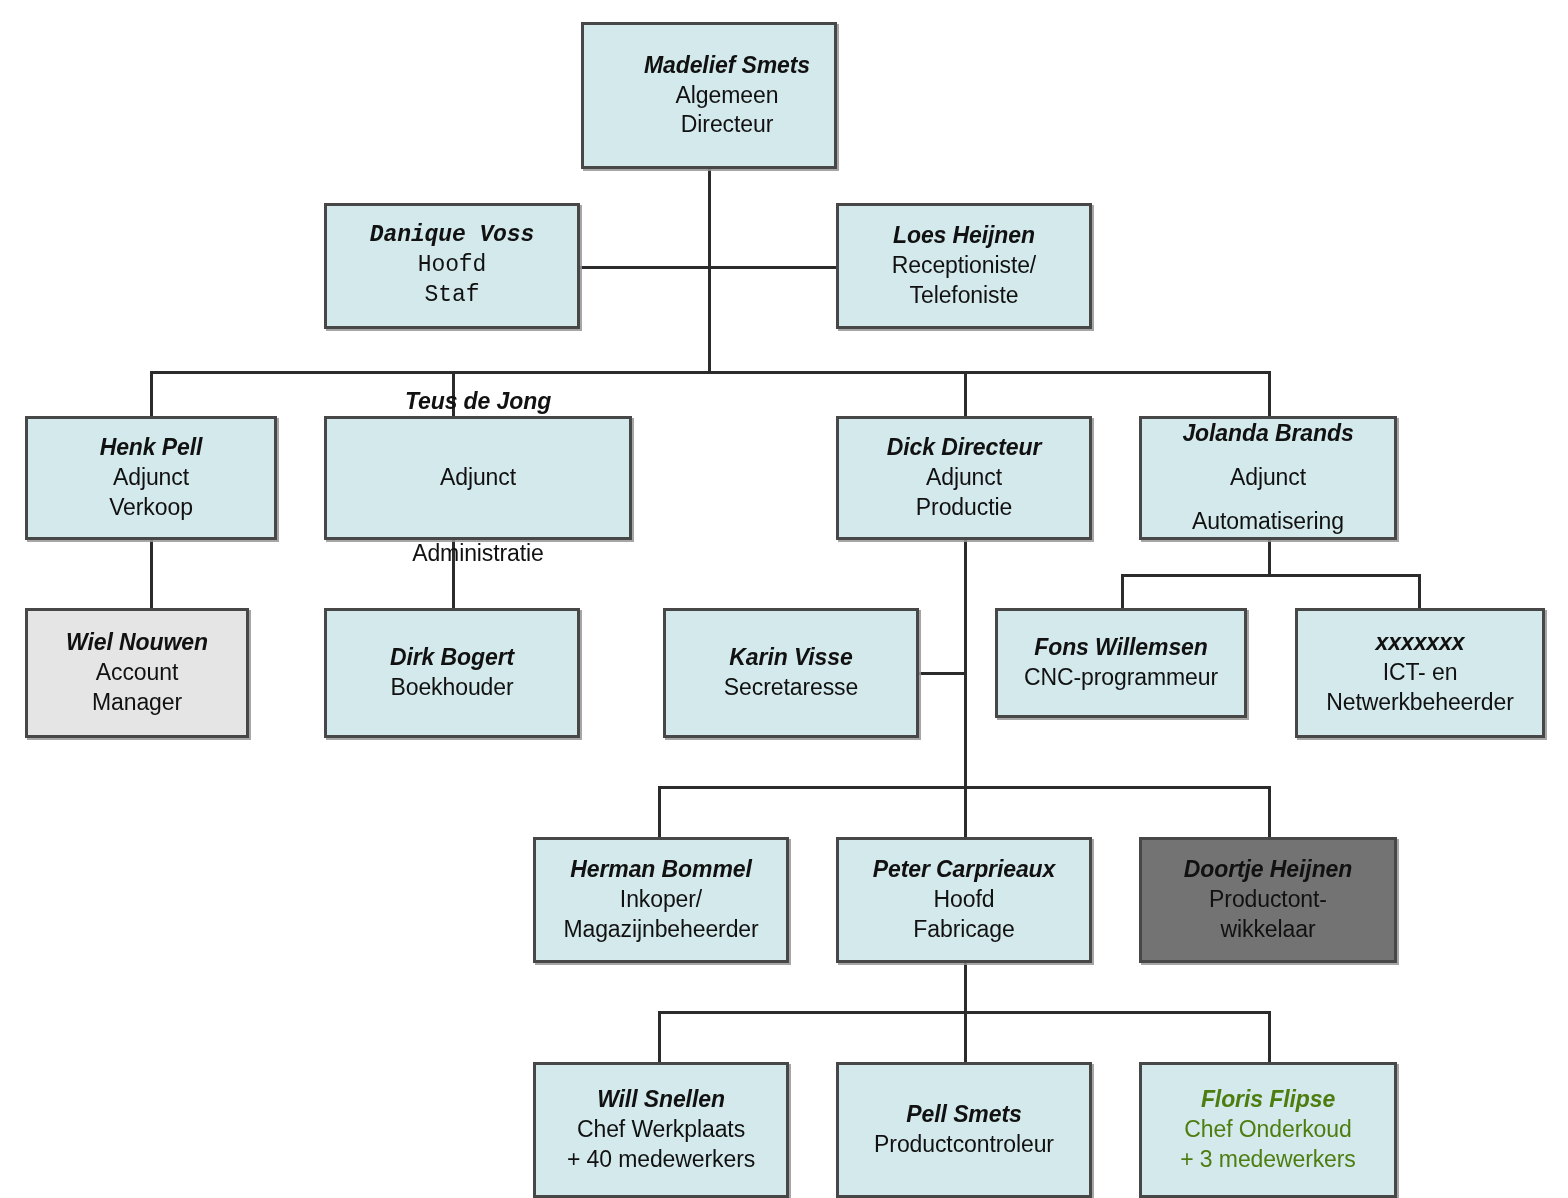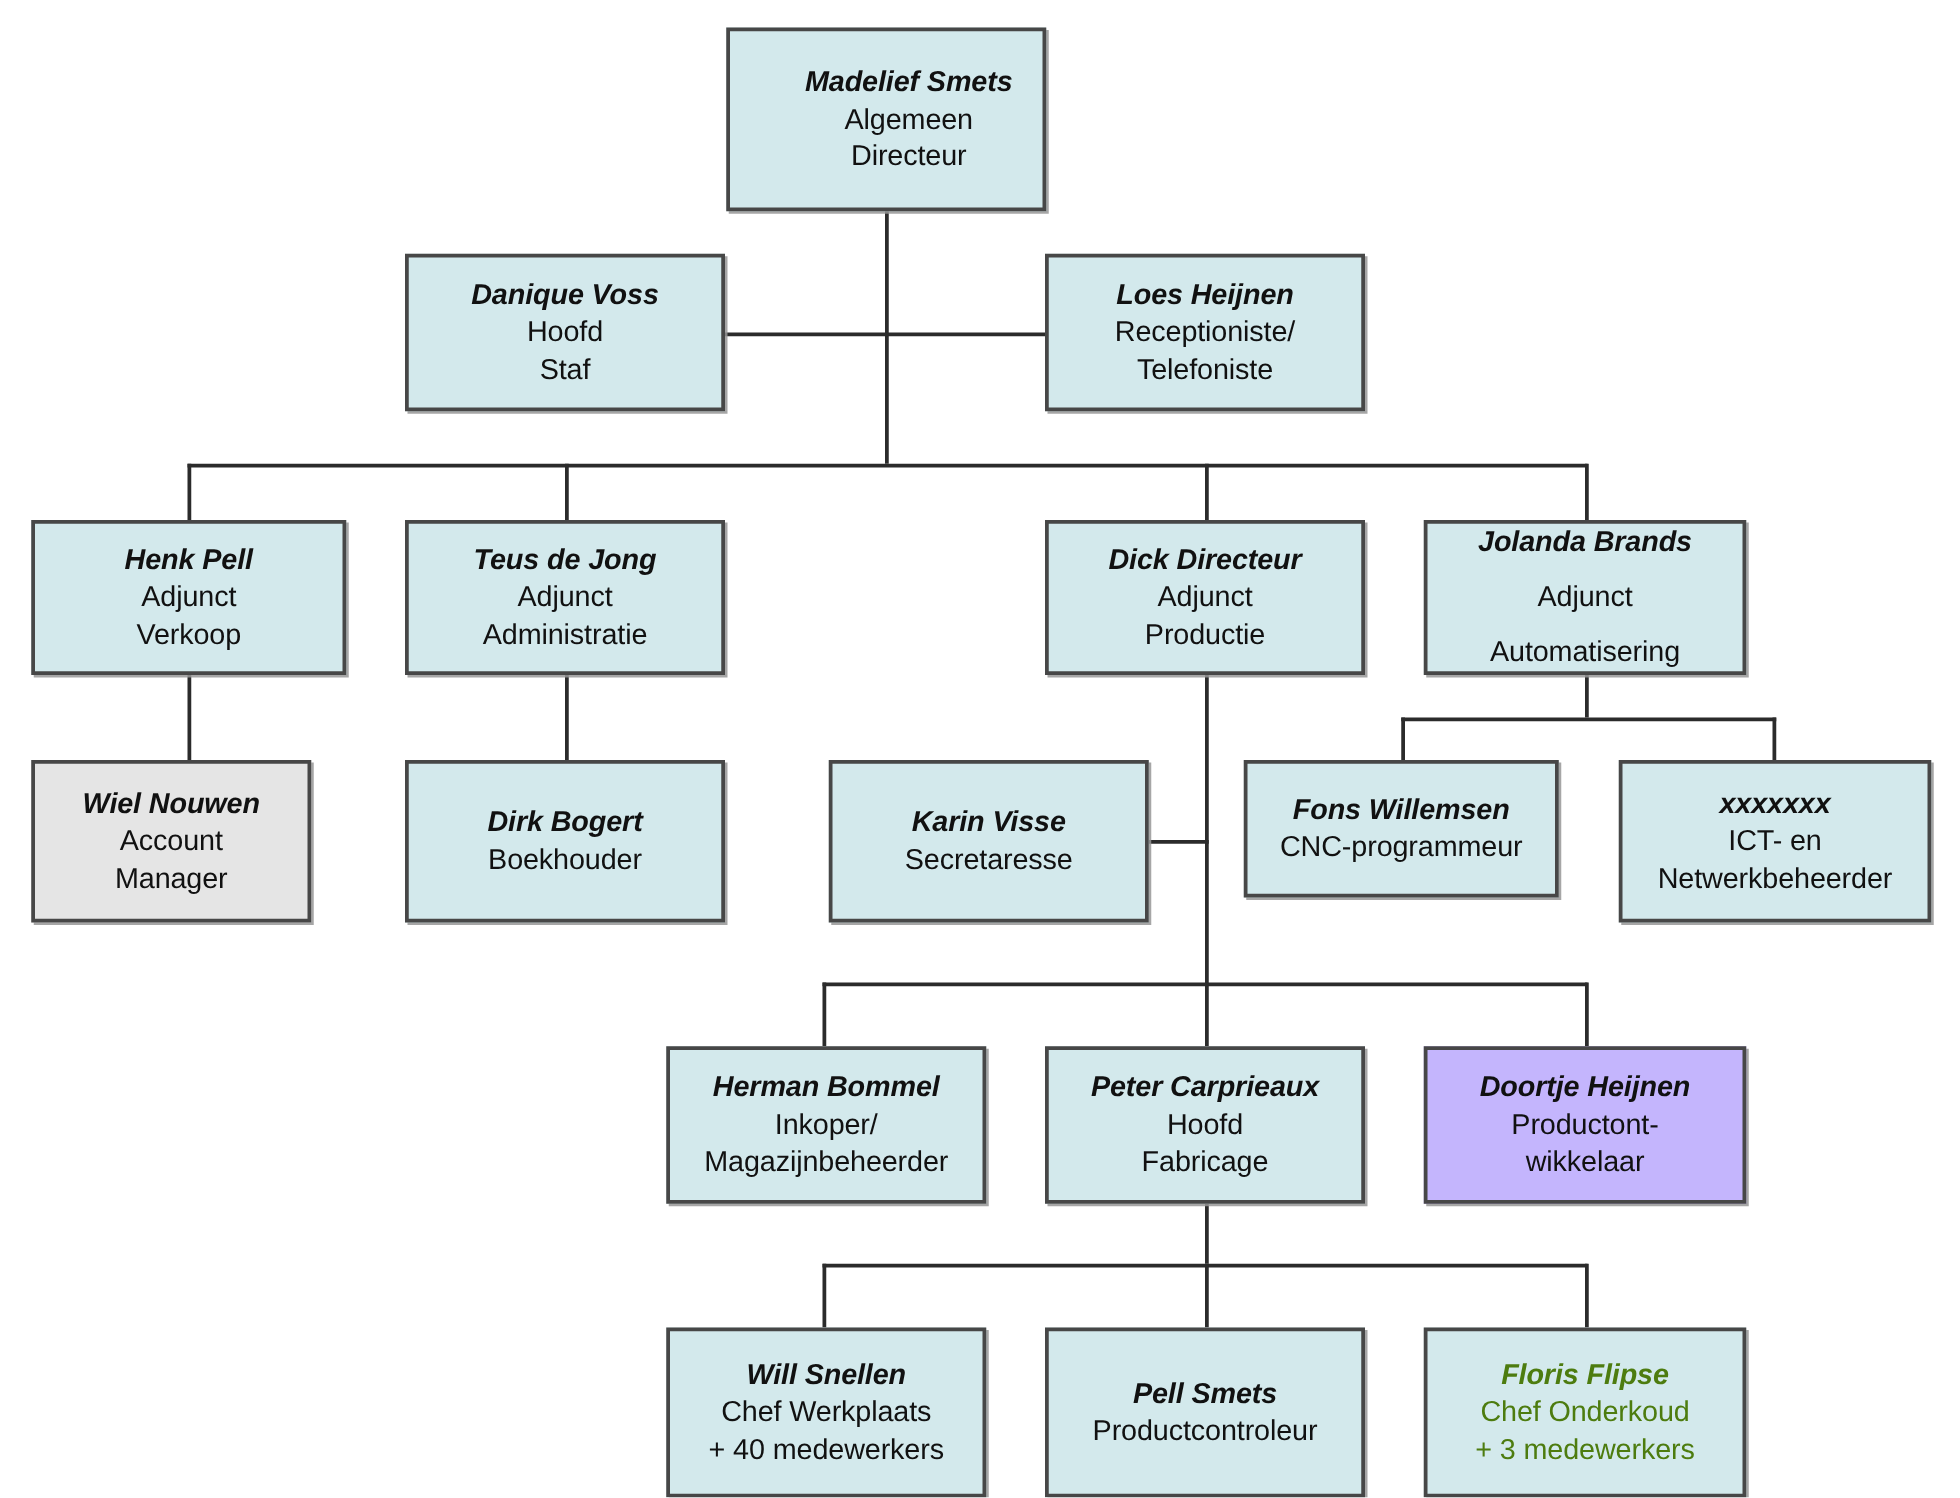--- a/index.html
+++ b/index.html
@@ -83,36 +83,36 @@
       <div class="conn v" style="left: 658px; top: 1011px; height: 51px; background: rgb(43, 43, 43);"></div>
       <div class="conn v" style="left: 964px; top: 1011px; height: 51px; background: rgb(43, 43, 43);"></div>
       <div class="conn v" style="left: 1268px; top: 1011px; height: 51px; background: rgb(43, 43, 43);"></div>
     </div>
   <div id="node-layer">
       <div class="org-box" style="left: 581px; top: 22px; width: 256px; height: 147px; background: rgb(211, 233, 236); border-color: rgb(71, 71, 71); color: rgb(17, 17, 17); padding-left: 36px;">
         <div class="org-name">Madelief Smets</div>
         <div class="org-role">Algemeen</div>
         <div class="org-role">Directeur</div>
       </div>
-      <div class="org-box" style="left: 324px; top: 203px; width: 256px; height: 126px; background: rgb(211, 233, 236); border-color: rgb(71, 71, 71); color: rgb(17, 17, 17);">
+      <div class="org-box" style="left: 324px; top: 203px; width: 256px; height: 126px; background: rgb(211, 233, 236); border-color: rgb(71, 71, 71); color: rgb(17, 17, 17); font-family: Liberation Mono, monospace;">
         <div class="org-name">Danique Voss</div>
         <div class="org-role">Hoofd</div>
         <div class="org-role">Staf</div>
       </div>
       <div class="org-box" style="left: 836px; top: 203px; width: 256px; height: 126px; background: rgb(211, 233, 236); border-color: rgb(71, 71, 71); color: rgb(17, 17, 17);">
         <div class="org-name">Loes Heijnen</div>
         <div class="org-role">Receptioniste/</div>
         <div class="org-role">Telefoniste</div>
       </div>
       <div class="org-box" style="left: 25px; top: 416px; width: 252px; height: 124px; background: rgb(211, 233, 236); border-color: rgb(71, 71, 71); color: rgb(17, 17, 17);">
         <div class="org-name">Henk Pell</div>
         <div class="org-role">Adjunct</div>
         <div class="org-role">Verkoop</div>
       </div>
-      <div class="org-box" style="left: 324px; top: 416px; width: 256px; height: 124px; background: rgb(211, 233, 236); border-color: rgb(71, 71, 71); color: rgb(17, 17, 17);">
+      <div class="org-box" style="left: 324px; top: 416px; width: 308px; height: 124px; background: rgb(211, 233, 236); border-color: rgb(71, 71, 71); color: rgb(17, 17, 17); gap: 46px;">
         <div class="org-name">Teus de Jong</div>
         <div class="org-role">Adjunct</div>
         <div class="org-role">Administratie</div>
       </div>
       <div class="org-box" style="left: 836px; top: 416px; width: 256px; height: 124px; background: rgb(211, 233, 236); border-color: rgb(71, 71, 71); color: rgb(17, 17, 17);">
         <div class="org-name">Dick Directeur</div>
         <div class="org-role">Adjunct</div>
         <div class="org-role">Productie</div>
       </div>
       <div class="org-box" style="left: 1139px; top: 416px; width: 258px; height: 124px; background: rgb(211, 233, 236); border-color: rgb(71, 71, 71); color: rgb(17, 17, 17); justify-content: space-between;">
@@ -145,21 +145,21 @@
       <div class="org-box" style="left: 533px; top: 837px; width: 256px; height: 126px; background: rgb(211, 233, 236); border-color: rgb(71, 71, 71); color: rgb(17, 17, 17);">
         <div class="org-name">Herman Bommel</div>
         <div class="org-role">Inkoper/</div>
         <div class="org-role">Magazijnbeheerder</div>
       </div>
       <div class="org-box" style="left: 836px; top: 837px; width: 256px; height: 126px; background: rgb(211, 233, 236); border-color: rgb(71, 71, 71); color: rgb(17, 17, 17);">
         <div class="org-name">Peter Carprieaux</div>
         <div class="org-role">Hoofd</div>
         <div class="org-role">Fabricage</div>
       </div>
-      <div class="org-box" style="left: 1139px; top: 837px; width: 258px; height: 126px; background: #c4b5fd; border-color: rgb(71, 71, 71); color: rgb(17, 17, 17);">
+      <div class="org-box" style="left: 1139px; top: 837px; width: 258px; height: 126px; background: #737373; border-color: rgb(71, 71, 71); color: rgb(17, 17, 17);">
         <div class="org-name">Doortje Heijnen</div>
         <div class="org-role">Productont-</div>
         <div class="org-role">wikkelaar</div>
       </div>
       <div class="org-box" style="left: 533px; top: 1062px; width: 256px; height: 136px; background: rgb(211, 233, 236); border-color: rgb(71, 71, 71); color: rgb(17, 17, 17);">
         <div class="org-name">Will Snellen</div>
         <div class="org-role">Chef Werkplaats</div>
         <div class="org-role">+ 40 medewerkers</div>
       </div>
       <div class="org-box" style="left: 836px; top: 1062px; width: 256px; height: 136px; background: rgb(211, 233, 236); border-color: rgb(71, 71, 71); color: rgb(17, 17, 17);">

